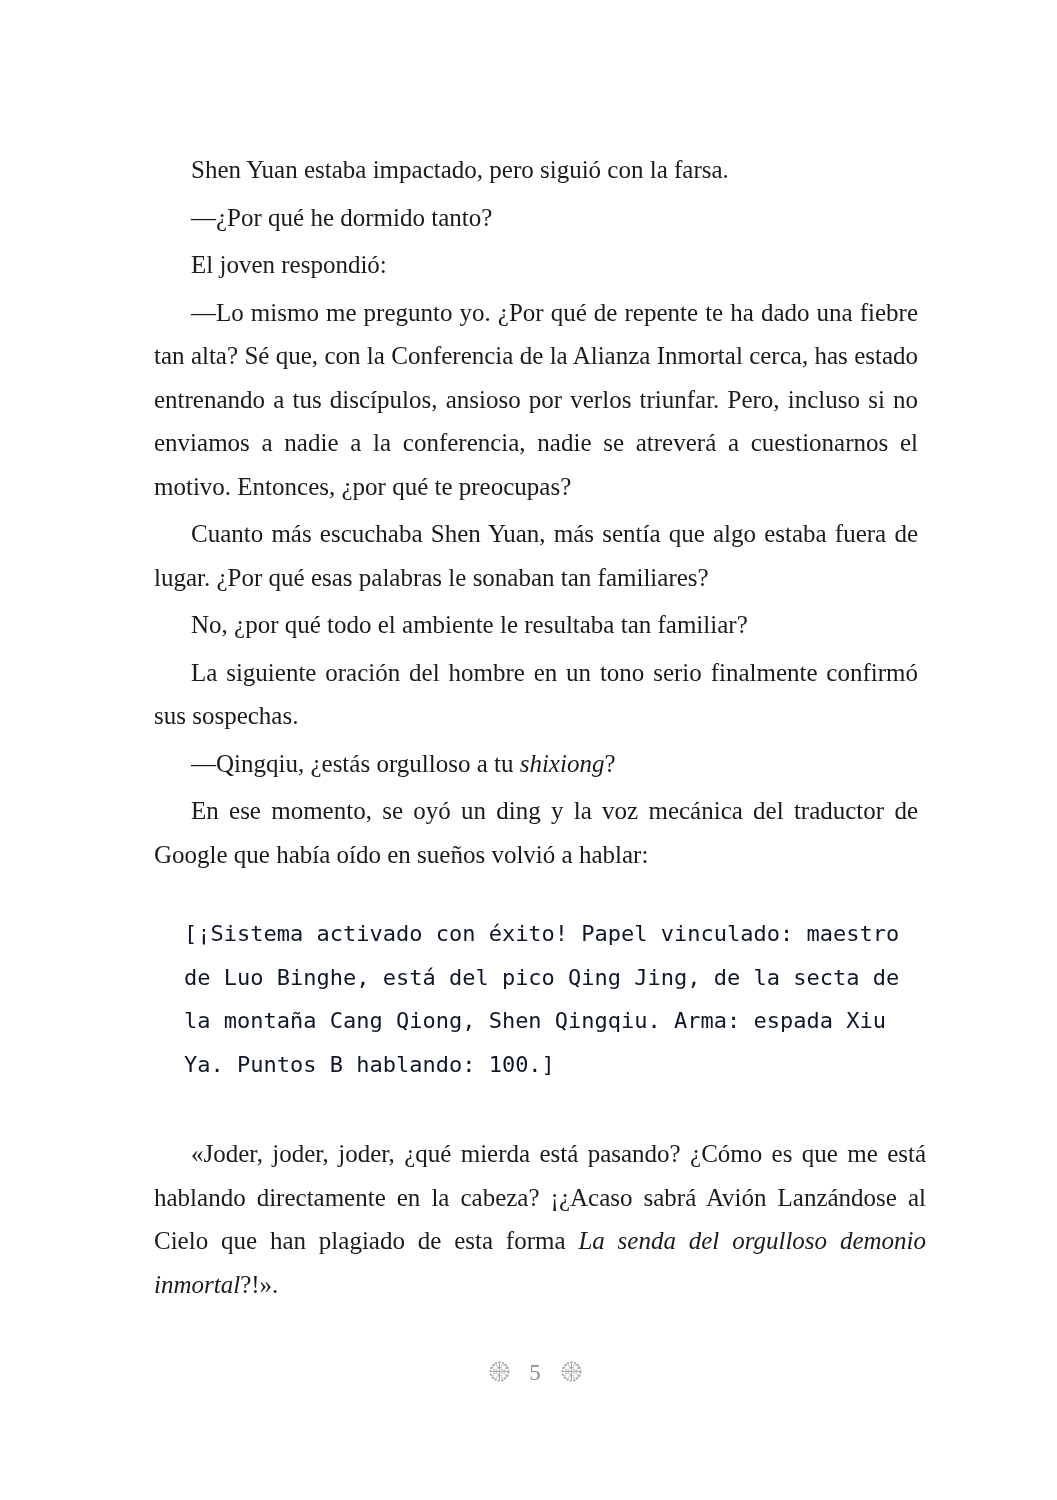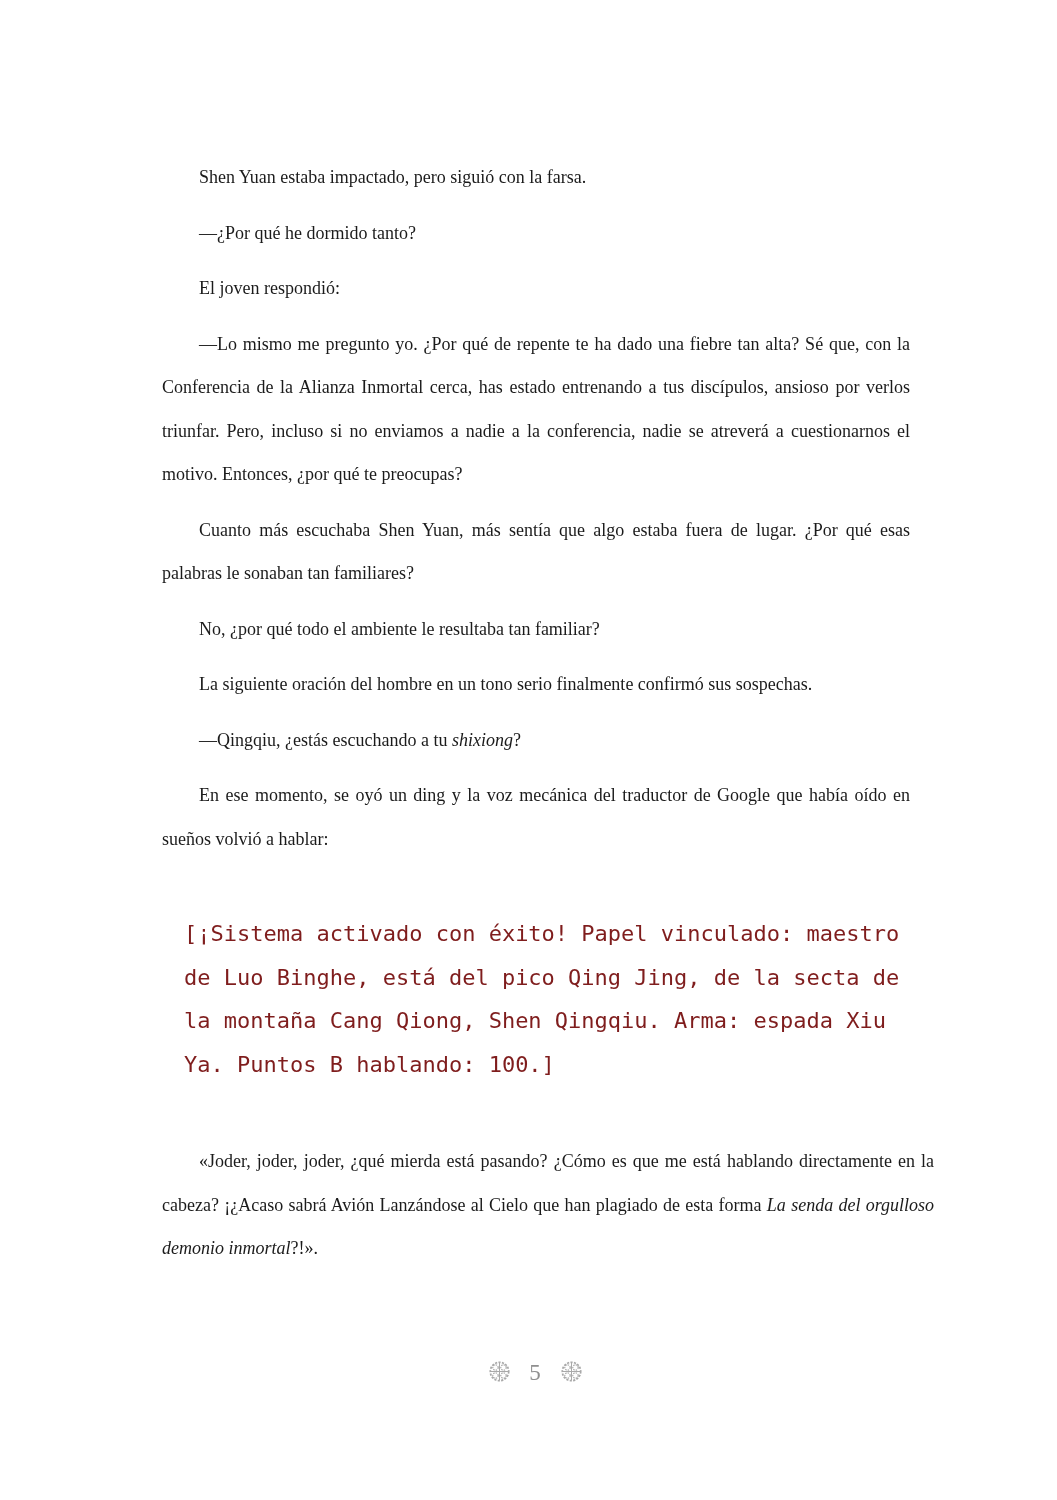--- a/index.html
+++ b/index.html
@@ -13,37 +13,37 @@
     color: #1b1b1b;
     overflow: hidden;
   }
   .text-col {
     position: absolute;
     left: 150px;
     width: 772px;
   }
   #block-paras { top: 144px; }
   p.para {
-    margin: 12px;
-    font-size: 18px;
+    margin: 4px;
+    font-size: 25px;
     line-height: 43.5px;
     text-align: justify;
     text-indent: 37px;
     color: #1b1b1b;
   }
   p.para em { font-style: italic; }
   #system-block {
     position: absolute;
     left: 184px;
     top: 912px;
     width: 745px;
     font-family: "DejaVu Sans Mono", monospace;
     font-size: 22px;
     line-height: 43.5px;
-    color: #7f1d1d;
+    color: #0f172a;
     white-space: nowrap;
   }
   #closing { top: 1128px; }
   footer {
     position: absolute;
     top: 1350px;
     left: 0;
     width: 1057px;
     height: 42px;
     display: flex;
@@ -68,21 +68,21 @@
 <div class="page">
 
   <main id="block-paras" class="text-col">
     <p class="para">Shen Yuan estaba impactado, pero siguió con la farsa.</p>
     <p class="para">—¿Por qué he dormido tanto?</p>
     <p class="para">El joven respondió:</p>
     <p class="para">—Lo mismo me pregunto yo. ¿Por qué de repente te ha dado una fiebre tan alta? Sé que, con la Conferencia de la Alianza Inmortal cerca, has estado entrenando a tus discípulos, ansioso por verlos triunfar. Pero, incluso si no enviamos a nadie a la conferencia, nadie se atreverá a cuestionarnos el motivo. Entonces, ¿por qué te preocupas?</p>
     <p class="para">Cuanto más escuchaba Shen Yuan, más sentía que algo estaba fuera de lugar. ¿Por qué esas palabras le sonaban tan familiares?</p>
     <p class="para">No, ¿por qué todo el ambiente le resultaba tan familiar?</p>
     <p class="para">La siguiente oración del hombre en un tono serio finalmente confirmó sus sospechas.</p>
-    <p class="para"><span>—Qingqiu, ¿estás escuchando a tu </span><em>shixiong</em><span>?</span></p>
+    <p class="para"><span>—Qingqiu, ¿estás orgulloso a tu </span><em>shixiong</em><span>?</span></p>
     <p class="para">En ese momento, se oyó un ding y la voz mecánica del traductor de Google que había oído en sueños volvió a hablar:</p>
   </main>
 
   <section id="system-block">
     <div class="mono-line">[¡Sistema activado con éxito! Papel vinculado: maestro</div>
     <div class="mono-line">de Luo Binghe, está del pico Qing Jing, de la secta de</div>
     <div class="mono-line">la montaña Cang Qiong, Shen Qingqiu. Arma: espada Xiu</div>
     <div class="mono-line">Ya. Puntos B hablando: 100.]</div>
   </section>
 

